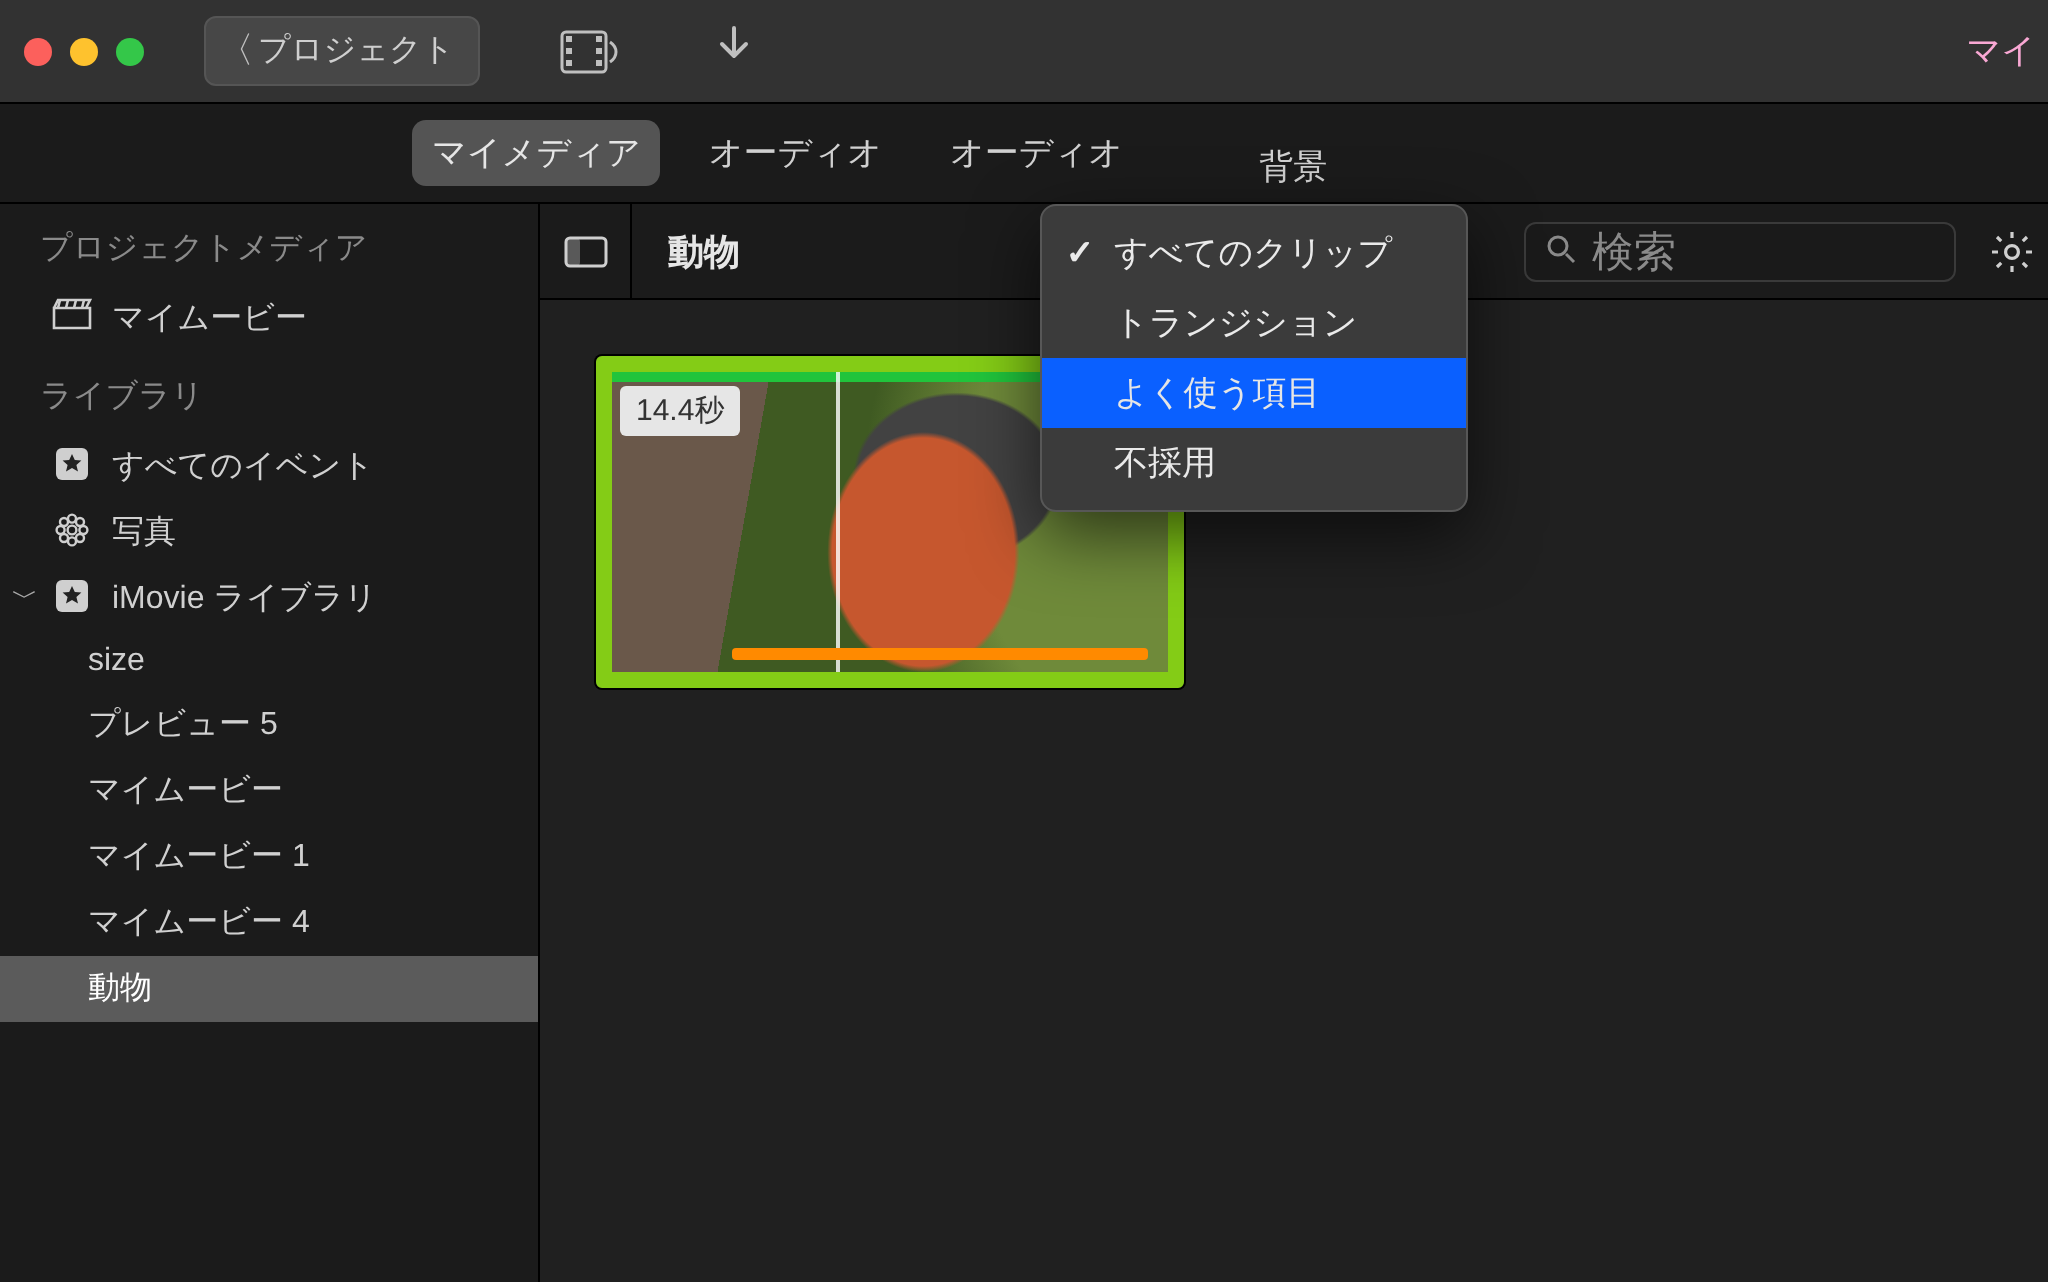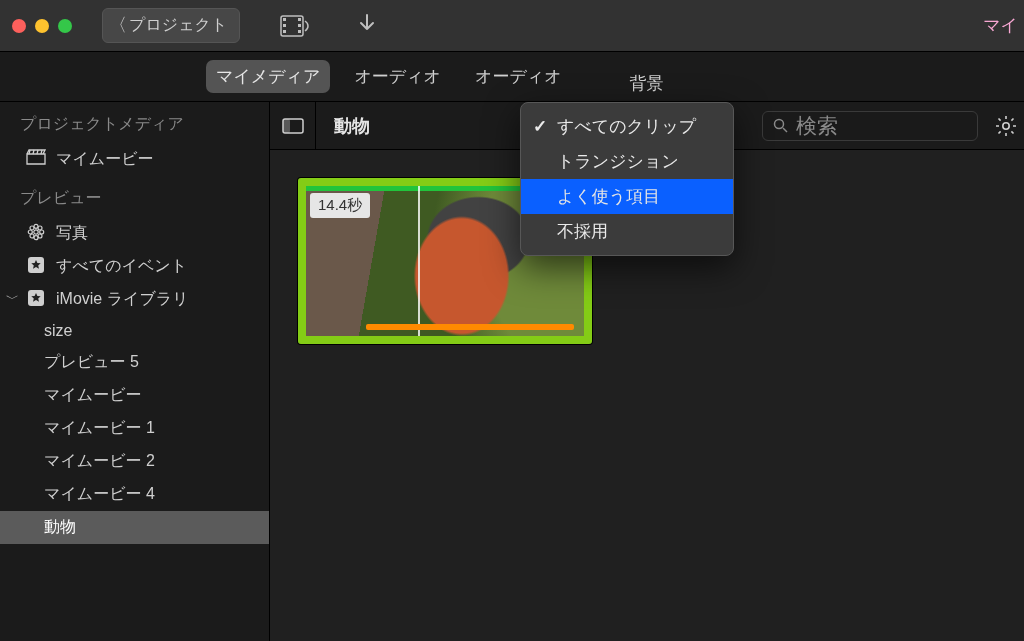--- a/index.html
+++ b/index.html
@@ -168,21 +168,31 @@
     <div class="side-item">
       <span class="ico">
         <svg width="20" height="16" viewBox="0 0 20 16">
             <path d="M1 5h18v10H1z M1 5l2-4h16l-2 4" stroke="currentColor" stroke-width="1.3" fill="none"></path>
             <path d="M4 1l-1 4M8 1l-1 4M12 1l-1 4M16 1l-1 4" stroke="currentColor" stroke-width="1.3"></path>
           </svg>
       </span>
       <span>マイムービー</span>
     </div>
 
-    <div class="side-head">プレビュー</div>
+    <div class="side-head">ライブラリ</div>
+
+    <div class="side-item">
+      <span class="ico">
+        <svg width="18" height="18" viewBox="0 0 18 18">
+            <rect x="1" y="1" width="16" height="16" rx="3" fill="currentColor"></rect>
+            <path d="M9 4l1.4 3 3.3.3-2.5 2.2.8 3.2L9 11l-3 1.7.8-3.2L4.3 7.3l3.3-.3z" fill="#222"></path>
+          </svg>
+      </span>
+      <span>すべてのイベント</span>
+    </div>
 
     <div class="side-item">
       <span class="ico">
         <svg width="18" height="18" viewBox="0 0 18 18">
             <g stroke="currentColor" stroke-width="1.2" fill="none">
               <circle cx="9" cy="9" r="2.2"></circle>
               <circle cx="9" cy="3.3" r="2"></circle>
               <circle cx="9" cy="14.7" r="2"></circle>
               <circle cx="3.3" cy="9" r="2"></circle>
               <circle cx="14.7" cy="9" r="2"></circle>
@@ -190,30 +200,20 @@
               <circle cx="13" cy="5" r="2"></circle>
               <circle cx="5" cy="13" r="2"></circle>
               <circle cx="13" cy="13" r="2"></circle>
             </g>
           </svg>
       </span>
       <span>写真</span>
     </div>
 
     <div class="side-item">
-      <span class="ico">
-        <svg width="18" height="18" viewBox="0 0 18 18">
-            <rect x="1" y="1" width="16" height="16" rx="3" fill="currentColor"></rect>
-            <path d="M9 4l1.4 3 3.3.3-2.5 2.2.8 3.2L9 11l-3 1.7.8-3.2L4.3 7.3l3.3-.3z" fill="#222"></path>
-          </svg>
-      </span>
-      <span>すべてのイベント</span>
-    </div>
-
-    <div class="side-item">
       <span class="disclosure">﹀</span>
       <span class="ico">
         <svg width="18" height="18" viewBox="0 0 18 18">
             <rect x="1" y="1" width="16" height="16" rx="3" fill="currentColor"></rect>
             <path d="M9 4l1.4 3 3.3.3-2.5 2.2.8 3.2L9 11l-3 1.7.8-3.2L4.3 7.3l3.3-.3z" fill="#222"></path>
           </svg>
       </span>
       <span>iMovie ライブラリ</span>
     </div>
 
@@ -221,23 +221,20 @@
         <span>size</span>
       </div>
     <div class="side-item depth2">
         <span>プレビュー 5</span>
       </div>
     <div class="side-item depth2">
         <span>マイムービー</span>
       </div>
     <div class="side-item depth2">
         <span>マイムービー 1</span>
-      </div>
-    <div class="side-item depth2">
-        <span>マイムービー 2</span>
       </div>
     <div class="side-item depth2">
         <span>マイムービー 4</span>
       </div>
     <div class="side-item depth2 selected">
         <span>動物</span>
       </div>
   </div>
 
   <div class="browser">

